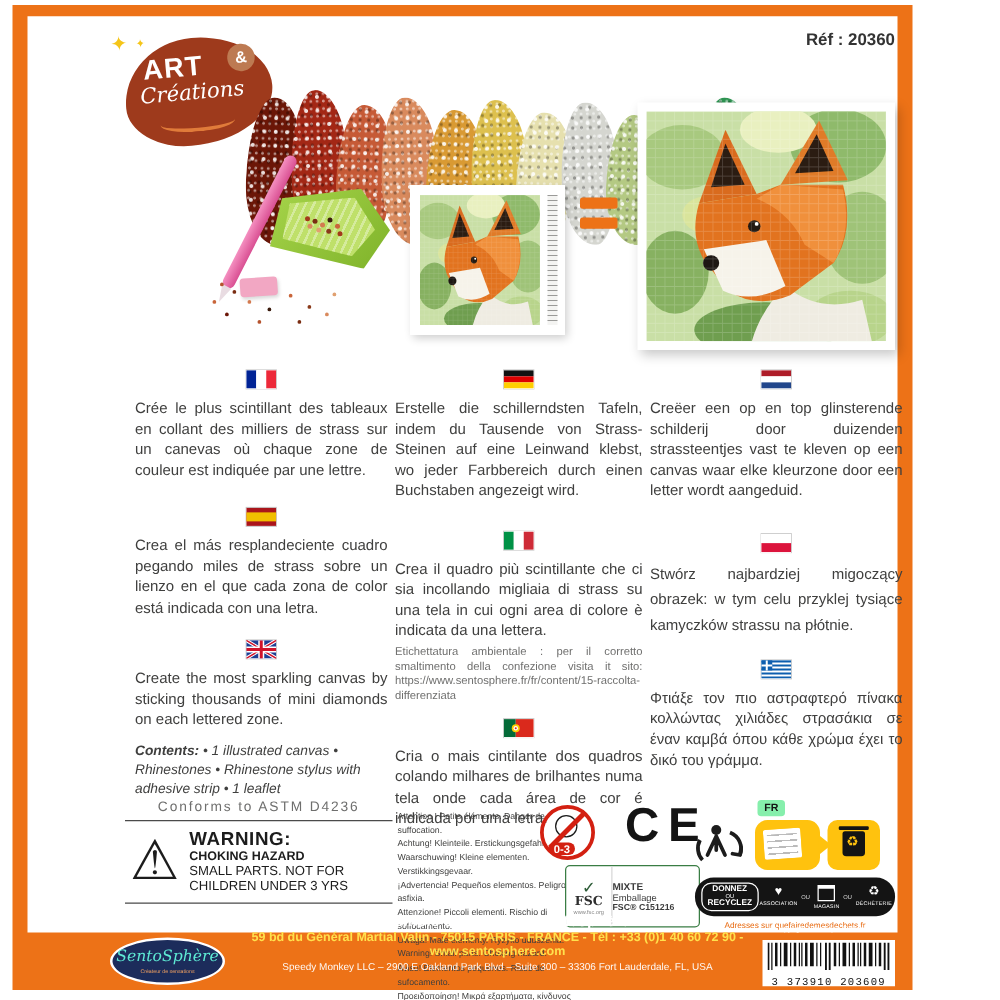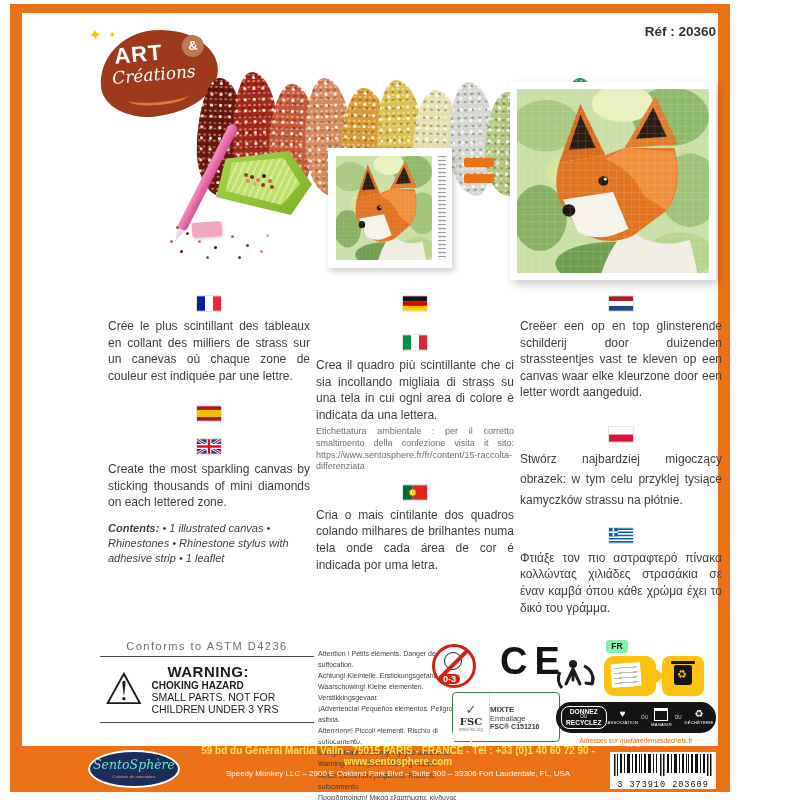--- a/index.html
+++ b/index.html
@@ -90,21 +90,21 @@
   .pl-wide{line-height:1.7;}
   .contents{font-size:11px;font-style:italic;margin-top:10px;line-height:1.35;}
   .contents b{font-weight:bold;}
   
   .astm{position:absolute;left:100px;top:640px;width:214px;}
   .astm .conf{font-size:11px;letter-spacing:1.5px;color:#6f6f6e;text-align:center;
               padding-bottom:4px;border-bottom:1.5px solid #4a4a4a;}
   .astm .warnrow{display:flex;align-items:center;gap:8px;padding:6px 0 7px 4px;border-bottom:1.5px solid #4a4a4a;}
   .tri{font-size:44px;line-height:1;color:#1c1c1c;}
   .warntxt{color:#1c1c1c;}
-  .warntxt .w1{font-size:15px;font-weight:800;letter-spacing:.5px;margin-left:16px;}
+  .warntxt .w1{font-size:15px;font-weight:800;letter-spacing:.5px;}
   .warntxt .w2{font-size:10px;font-weight:700;}
   .warntxt .w3{font-size:10.5px;line-height:1.15;}
   .smallwarns{position:absolute;left:318px;top:648px;width:146px;font-size:7px;line-height:1.58;color:#3f3f3e;}
   .smallwarns span{display:block;}
   
   .age{position:absolute;left:432px;top:644px;width:38px;height:38px;border:3px solid #d32011;border-radius:50%;}
   .age .slash{position:absolute;left:17px;top:-3px;width:4px;height:40px;background:#d32011;transform:rotate(45deg);}
   .age .face{position:absolute;left:9px;top:5px;width:16px;height:16px;border:1.5px solid #1c1c1c;border-radius:50%;}
   .age .lbl{position:absolute;left:4px;bottom:1px;background:#d32011;color:#fff;font-size:9px;font-weight:bold;
             border-radius:6px;padding:0 4px;}
@@ -252,39 +252,41 @@
       <rect width="20" height="36" fill="#002395"></rect>
         <rect x="20" width="20" height="36" fill="#fff"></rect>
         <rect x="40" width="20" height="36" fill="#ed2939"></rect>
     </svg>
     <p class="desc">Crée le plus scintillant des tableaux en collant des milliers de strass sur un canevas où chaque zone de couleur est indiquée par une lettre.</p>
 
     <svg class="flag blockgap-a" viewBox="0 0 60 36">
       <rect width="60" height="36" fill="#aa151b"></rect>
         <rect y="9" width="60" height="18" fill="#f1bf00"></rect>
     </svg>
+    <p class="desc">Crea el más resplandeciente cuadro pegando miles de strass sobre un lienzo en el que cada zona de color está indicada con una letra.</p>
 
     <svg class="flag blockgap-b" viewBox="0 0 60 36">
       <rect width="60" height="36" fill="#1e3f94"></rect>
       <path d="M0,0 60,36 M60,0 0,36" stroke="#fff" stroke-width="7"></path>
       <path d="M0,0 60,36 M60,0 0,36" stroke="#cf142b" stroke-width="3"></path>
       <path d="M30,0 V36 M0,18 H60" stroke="#fff" stroke-width="12"></path>
       <path d="M30,0 V36 M0,18 H60" stroke="#cf142b" stroke-width="6"></path>
     </svg>
     <p class="desc">Create the most sparkling canvas by sticking thousands of mini diamonds on each lettered zone.</p>
 
     <p class="contents"><b>Contents:</b><span> • 1 illustrated canvas • Rhinestones • Rhinestone stylus with adhesive strip • 1 leaflet</span></p>
   </div>
 
   <div class="col col2">
     <svg class="flag" viewBox="0 0 60 36">
       <rect width="60" height="12" fill="#111"></rect>
         <rect y="12" width="60" height="12" fill="#dd0000"></rect>
         <rect y="24" width="60" height="12" fill="#ffce00"></rect>
     </svg>
+    <p class="desc">Erstelle die schillerndsten Tafeln, indem du Tausende von Strass-Steinen auf eine Leinwand klebst, wo jeder Farbbereich durch einen Buchstaben angezeigt wird.</p>
 
     <svg class="flag blockgap-c" viewBox="0 0 60 36">
       <rect width="20" height="36" fill="#009246"></rect>
         <rect x="20" width="20" height="36" fill="#fff"></rect>
         <rect x="40" width="20" height="36" fill="#ce2b37"></rect>
     </svg>
     <p class="desc">Crea il quadro più scintillante che ci sia incollando migliaia di strass su una tela in cui ogni area di colore è indicata da una lettera.</p>
     <p class="eco">Etichettatura ambientale : per il corretto smaltimento della confezione visita it sito: https://www.sentosphere.fr/fr/content/15-raccolta-differenziata</p>
 
     <svg class="flag blockgap-d" viewBox="0 0 60 36">

